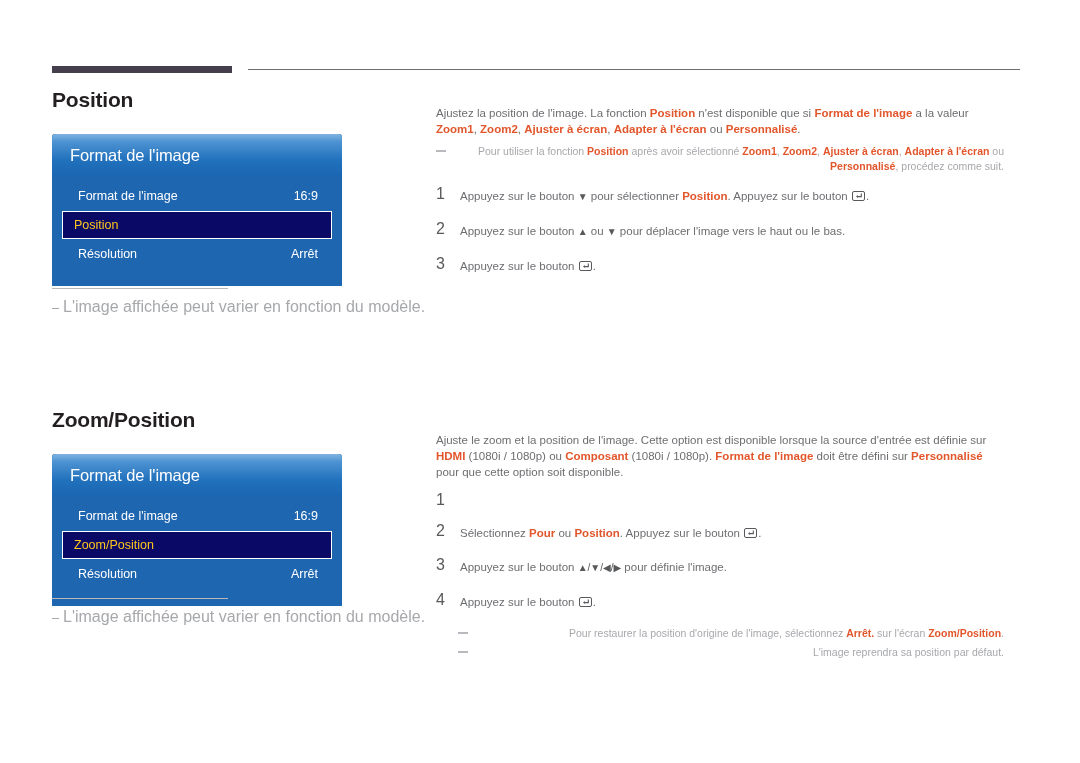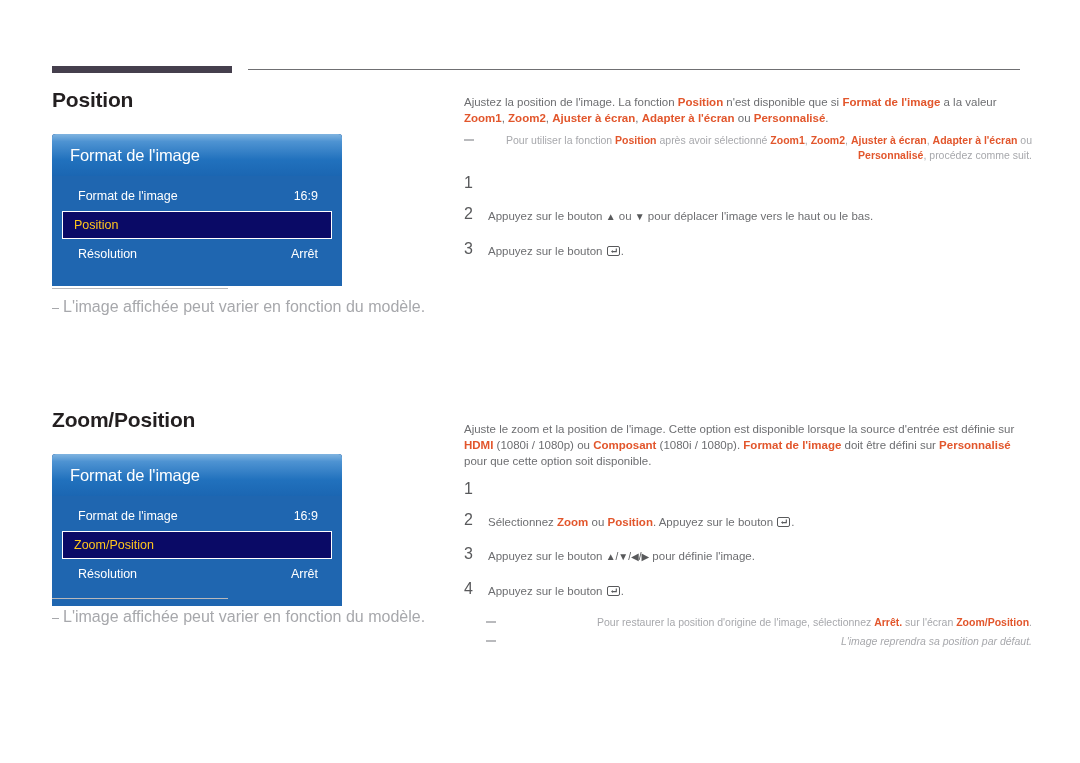--- a/index.html
+++ b/index.html
@@ -123,22 +123,23 @@
     display: inline-block;
     width: 7px;
     border-top: 1px solid #a7a8ac;
     vertical-align: 3px;
     margin-right: 4px;
   }
 
   
   .right-col {
     position: absolute;
-    left: 464px;
+    left: 436px;
     width: 568px;
+    margin-top: 11px;
   }
   .desc {
     font-size: 11.5px;
     line-height: 16px;
     color: #6d6e71;
     margin: 0 0 0 0;
     text-align: left;
   }
   .hl { color: #e2562c; font-weight: bold; }
 
@@ -236,20 +237,25 @@
   <div class="right-col" style="top:6px;">
     <p class="desc"><span>Ajustez la position de l'image. La fonction </span><span class="hl">Position</span><span> n'est disponible que si </span><span class="hl">Format de l'image</span><span> a la valeur </span><span class="hl">Zoom1</span><span>, </span><span class="hl">Zoom2</span><span>, </span><span class="hl">Ajuster à écran</span><span>, </span><span class="hl">Adapter à l'écran</span><span> ou </span><span class="hl">Personnalisé</span><span>.</span></p>
 
     <div class="note">
       <span class="dash"></span><span>Pour utiliser la fonction </span><span class="hl">Position</span><span> après avoir sélectionné </span><span class="hl">Zoom1</span><span>, </span><span class="hl">Zoom2</span><span>, </span><span class="hl">Ajuster à écran</span><span>, </span><span class="hl">Adapter à l'écran</span><span> ou </span><span class="hl">Personnalisé</span><span>, procédez comme suit.</span>
     </div>
 
     <div class="steps">
       <div class="step">
         <div class="step-num">1</div>
+        <div class="step-text"><span>Appuyez sur le bouton </span><span class="arrow-glyph">▼</span><span> pour sélectionner </span><span class="hl">Position</span><span>. Appuyez sur le bouton </span><span class="enter-icon"><svg width="13" height="10" viewBox="0 0 13 10">
+                <rect x="0.5" y="0.5" width="12" height="9" rx="1.5" fill="none" stroke="#58595b" stroke-width="1"></rect>
+                <path d="M9.3 2.4 L9.3 5.6 L5.2 5.6" fill="none" stroke="#58595b" stroke-width="1.1"></path>
+                <path d="M5.8 4.1 L4.0 5.6 L5.8 7.1 Z" fill="#58595b"></path>
+              </svg></span><span>.</span></div>
       </div>
       <div class="step">
         <div class="step-num">2</div>
         <div class="step-text"><span>Appuyez sur le bouton </span><span class="arrow-glyph">▲</span><span> ou </span><span class="arrow-glyph">▼</span><span> pour déplacer l'image vers le haut ou le bas.</span></div>
       </div>
       <div class="step">
         <div class="step-num">3</div>
         <div class="step-text"><span>Appuyez sur le bouton </span><span class="enter-icon"><svg width="13" height="10" viewBox="0 0 13 10">
                 <rect x="0.5" y="0.5" width="12" height="9" rx="1.5" fill="none" stroke="#58595b" stroke-width="1"></rect>
                 <path d="M9.3 2.4 L9.3 5.6 L5.2 5.6" fill="none" stroke="#58595b" stroke-width="1.1"></path>
@@ -293,21 +299,21 @@
 
   <div class="right-col" style="top:13px;">
     <p class="desc"><span>Ajuste le zoom et la position de l'image. Cette option est disponible lorsque la source d'entrée est définie sur </span><span class="hl">HDMI</span><span> (1080i / 1080p) ou </span><span class="hl">Composant</span><span> (1080i / 1080p). </span><span class="hl">Format de l'image</span><span> doit être défini sur </span><span class="hl">Personnalisé</span><span> pour que cette option soit disponible.</span></p>
 
     <div class="steps">
       <div class="step">
         <div class="step-num">1</div>
       </div>
       <div class="step">
         <div class="step-num">2</div>
-        <div class="step-text"><span>Sélectionnez </span><span class="hl">Zoom</span><span> ou </span><span class="hl">Position</span><span>. Appuyez sur le bouton </span><span class="enter-icon"><svg width="13" height="10" viewBox="0 0 13 10">
+        <div class="step-text"><span>Sélectionnez </span><span class="hl">Pour</span><span> ou </span><span class="hl">Position</span><span>. Appuyez sur le bouton </span><span class="enter-icon"><svg width="13" height="10" viewBox="0 0 13 10">
                 <rect x="0.5" y="0.5" width="12" height="9" rx="1.5" fill="none" stroke="#58595b" stroke-width="1"></rect>
                 <path d="M9.3 2.4 L9.3 5.6 L5.2 5.6" fill="none" stroke="#58595b" stroke-width="1.1"></path>
                 <path d="M5.8 4.1 L4.0 5.6 L5.8 7.1 Z" fill="#58595b"></path>
               </svg></span><span>.</span></div>
       </div>
       <div class="step">
         <div class="step-num">3</div>
         <div class="step-text"><span>Appuyez sur le bouton </span><span class="arrow-glyph">▲/▼/◀/▶</span><span> pour définie l'image.</span></div>
       </div>
       <div class="step">
@@ -317,18 +323,18 @@
                 <path d="M9.3 2.4 L9.3 5.6 L5.2 5.6" fill="none" stroke="#58595b" stroke-width="1.1"></path>
                 <path d="M5.8 4.1 L4.0 5.6 L5.8 7.1 Z" fill="#58595b"></path>
               </svg></span><span>.</span></div>
       </div>
     </div>
 
     <div class="bottom-notes">
       <div class="note" style="padding-left:38px;">
         <span class="dash" style="left:22px;"></span><span>Pour restaurer la position d'origine de l'image, sélectionnez </span><span class="hl">Arrêt.</span><span> sur l'écran </span><span class="hl">Zoom/Position</span><span>.</span>
       </div>
-      <div class="note" style="padding-left:38px; margin-top:4px;font-style:italic;">
+      <div class="note" style="padding-left:38px; margin-top:4px;">
         <span class="dash" style="left:22px;"></span><span>L'image reprendra sa position par défaut.</span>
       </div>
     </div>
   </div>
 </div>
 
 </body></html>

